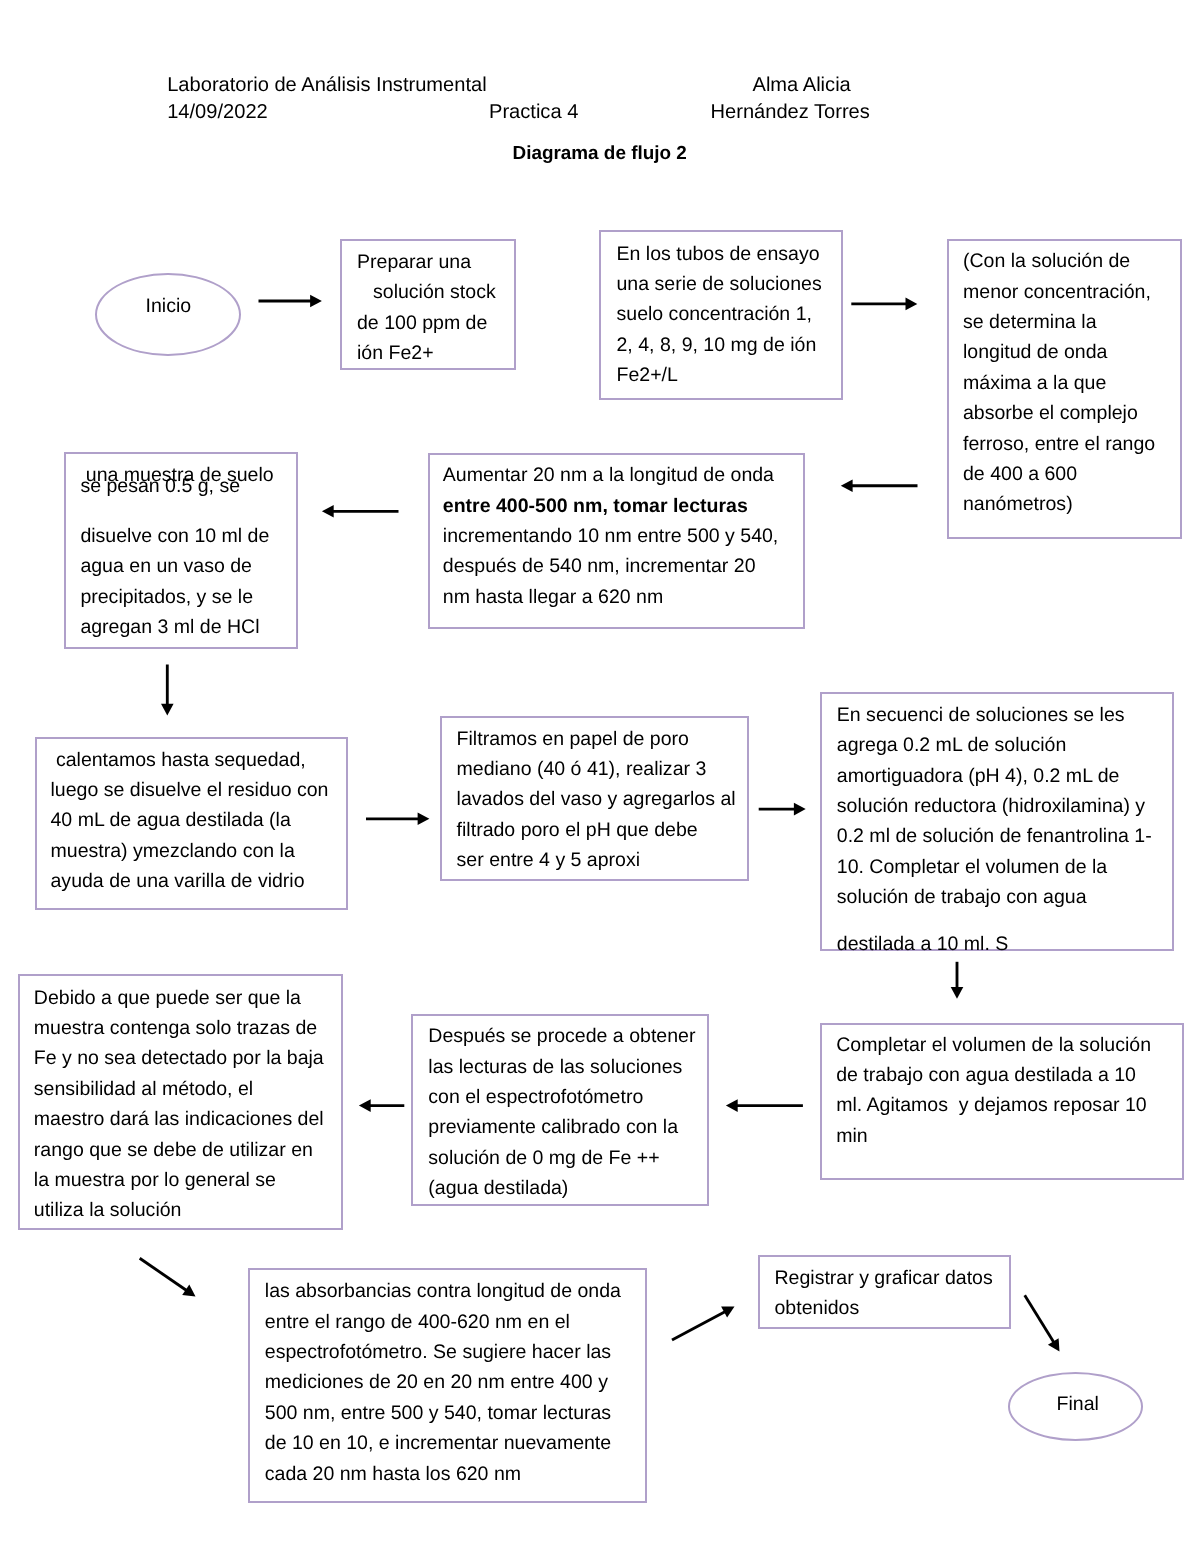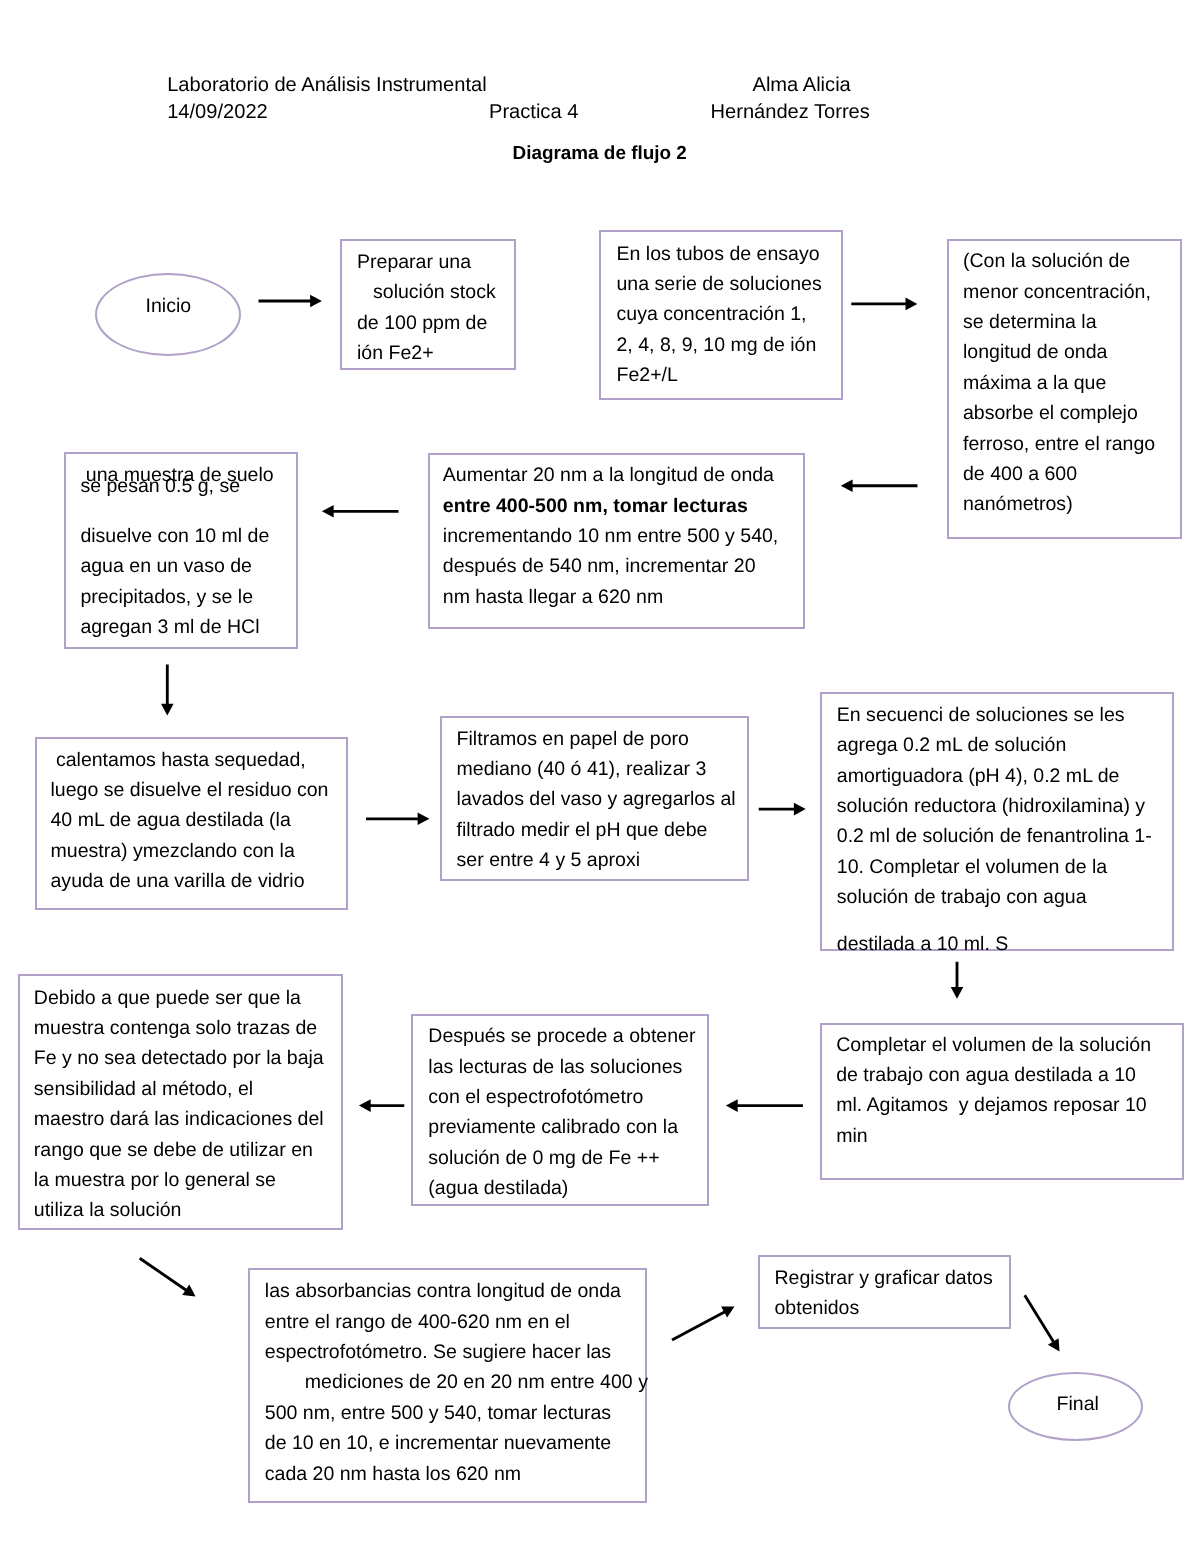--- a/index.html
+++ b/index.html
@@ -31,21 +31,21 @@
 <div class="ell" style="left:95.4px;top:272.7px;width:145.5px;height:83.0px;"></div>
 <div class="ntxt elllbl" style="left:145.5px;top:296.6px;">Inicio</div>
 <div class="node" style="left:340.0px;top:239.0px;width:176.1px;height:131.1px;"></div>
 <div class="ntxt" style="left:357.0px;top:252.9px;">Preparar una</div>
 <div class="ntxt" style="left:373px;top:283.26px;">solución stock</div>
 <div class="ntxt" style="left:357.0px;top:313.62px;">de 100 ppm de</div>
 <div class="ntxt" style="left:357.0px;top:343.98px;">ión Fe2+</div>
 <div class="node" style="left:599.3px;top:230.0px;width:244.1px;height:169.5px;"></div>
 <div class="ntxt" style="left:616.5px;top:244.6px;">En los tubos de ensayo</div>
 <div class="ntxt" style="left:616.5px;top:274.96px;">una serie de soluciones</div>
-<div class="ntxt" style="left:616.5px;top:305.32px;">cuya concentración 1,</div>
+<div class="ntxt" style="left:616.5px;top:305.32px;">suelo concentración 1,</div>
 <div class="ntxt" style="left:616.5px;top:335.68px;">2, 4, 8, 9, 10 mg de ión</div>
 <div class="ntxt" style="left:616.5px;top:366.04px;">Fe2+/L</div>
 <div class="node" style="left:946.5px;top:239.0px;width:235.1px;height:300.4px;"></div>
 <div class="ntxt" style="left:963.0px;top:252.4px;">(Con la solución de</div>
 <div class="ntxt" style="left:963.0px;top:282.76px;">menor concentración,</div>
 <div class="ntxt" style="left:963.0px;top:313.12px;">se determina la</div>
 <div class="ntxt" style="left:963.0px;top:343.48px;">longitud de onda</div>
 <div class="ntxt" style="left:963.0px;top:373.84px;">máxima a la que</div>
 <div class="ntxt" style="left:963.0px;top:404.2px;">absorbe el complejo</div>
 <div class="ntxt" style="left:963.0px;top:434.56px;">ferroso, entre el rango</div>
@@ -67,21 +67,21 @@
 <div class="node" style="left:34.8px;top:736.5px;width:313.2px;height:173.0px;"></div>
 <div class="ntxt" style="left:50.5px;top:750.6px;"> calentamos hasta sequedad,</div>
 <div class="ntxt" style="left:50.5px;top:780.96px;">luego se disuelve el residuo con</div>
 <div class="ntxt" style="left:50.5px;top:811.32px;">40 mL de agua destilada (la</div>
 <div class="ntxt" style="left:50.5px;top:841.68px;">muestra) ymezclando con la</div>
 <div class="ntxt" style="left:50.5px;top:872.04px;">ayuda de una varilla de vidrio</div>
 <div class="node" style="left:440.4px;top:715.5px;width:309.0px;height:165.9px;"></div>
 <div class="ntxt" style="left:456.6px;top:729.7px;">Filtramos en papel de poro</div>
 <div class="ntxt" style="left:456.6px;top:760.06px;">mediano (40 ó 41), realizar 3</div>
 <div class="ntxt" style="left:456.6px;top:790.42px;">lavados del vaso y agregarlos al</div>
-<div class="ntxt" style="left:456.6px;top:820.78px;">filtrado medir el pH que debe</div>
+<div class="ntxt" style="left:456.6px;top:820.78px;">filtrado poro el pH que debe</div>
 <div class="ntxt" style="left:456.6px;top:851.14px;">ser entre 4 y 5 aproxi</div>
 <div class="node" style="left:820.3px;top:692.3px;width:354.1px;height:258.7px;"></div>
 <div class="ntxt" style="left:836.8px;top:705.9px;">En secuenci de soluciones se les</div>
 <div class="ntxt" style="left:836.8px;top:736.26px;">agrega 0.2 mL de solución</div>
 <div class="ntxt" style="left:836.8px;top:766.62px;">amortiguadora (pH 4), 0.2 mL de</div>
 <div class="ntxt" style="left:836.8px;top:796.98px;">solución reductora (hidroxilamina) y</div>
 <div class="ntxt" style="left:836.8px;top:827.34px;">0.2 ml de solución de fenantrolina 1-</div>
 <div class="ntxt" style="left:836.8px;top:857.7px;">10. Completar el volumen de la</div>
 <div class="ntxt" style="left:836.8px;top:888.06px;">solución de trabajo con agua</div>
 <div class="ntxt" style="left:836.8px;top:918.42px;margin-top:17px;">destilada a 10 ml. S</div>
@@ -103,21 +103,21 @@
 <div class="ntxt" style="left:428.3px;top:1179.2px;">(agua destilada)</div>
 <div class="node" style="left:820.3px;top:1023.0px;width:364.2px;height:157.4px;"></div>
 <div class="ntxt" style="left:836.2px;top:1035.6px;">Completar el volumen de la solución</div>
 <div class="ntxt" style="left:836.2px;top:1065.96px;">de trabajo con agua destilada a 10</div>
 <div class="ntxt" style="left:836.2px;top:1096.32px;">ml. Agitamos  y dejamos reposar 10</div>
 <div class="ntxt" style="left:836.2px;top:1126.68px;">min</div>
 <div class="node" style="left:247.5px;top:1268.0px;width:399.0px;height:235.4px;"></div>
 <div class="ntxt" style="left:264.8px;top:1282.4px;">las absorbancias contra longitud de onda</div>
 <div class="ntxt" style="left:264.8px;top:1312.76px;">entre el rango de 400-620 nm en el</div>
 <div class="ntxt" style="left:264.8px;top:1343.12px;">espectrofotómetro. Se sugiere hacer las</div>
-<div class="ntxt" style="left:264.8px;top:1373.48px;margin-left:40px;">mediciones de 20 en 20 nm entre 400 y</div>
+<div class="ntxt" style="left:264.8px;top:1373.48px;">mediciones de 20 en 20 nm entre 400 y</div>
 <div class="ntxt" style="left:264.8px;top:1403.84px;">500 nm, entre 500 y 540, tomar lecturas</div>
 <div class="ntxt" style="left:264.8px;top:1434.2px;">de 10 en 10, e incrementar nuevamente</div>
 <div class="ntxt" style="left:264.8px;top:1464.56px;">cada 20 nm hasta los 620 nm</div>
 <div class="node" style="left:758.3px;top:1255.3px;width:253.2px;height:73.4px;"></div>
 <div class="ntxt" style="left:774.5px;top:1269.1px;">Registrar y graficar datos</div>
 <div class="ntxt" style="left:774.5px;top:1299.46px;">obtenidos</div>
 <div class="ell" style="left:1008.4px;top:1372.1px;width:135.1px;height:68.6px;"></div>
 <div class="ntxt elllbl" style="left:1056.5px;top:1394.6px;">Final</div>
 <svg class="arr" viewBox="0 0 1200 1553">
   <g>

